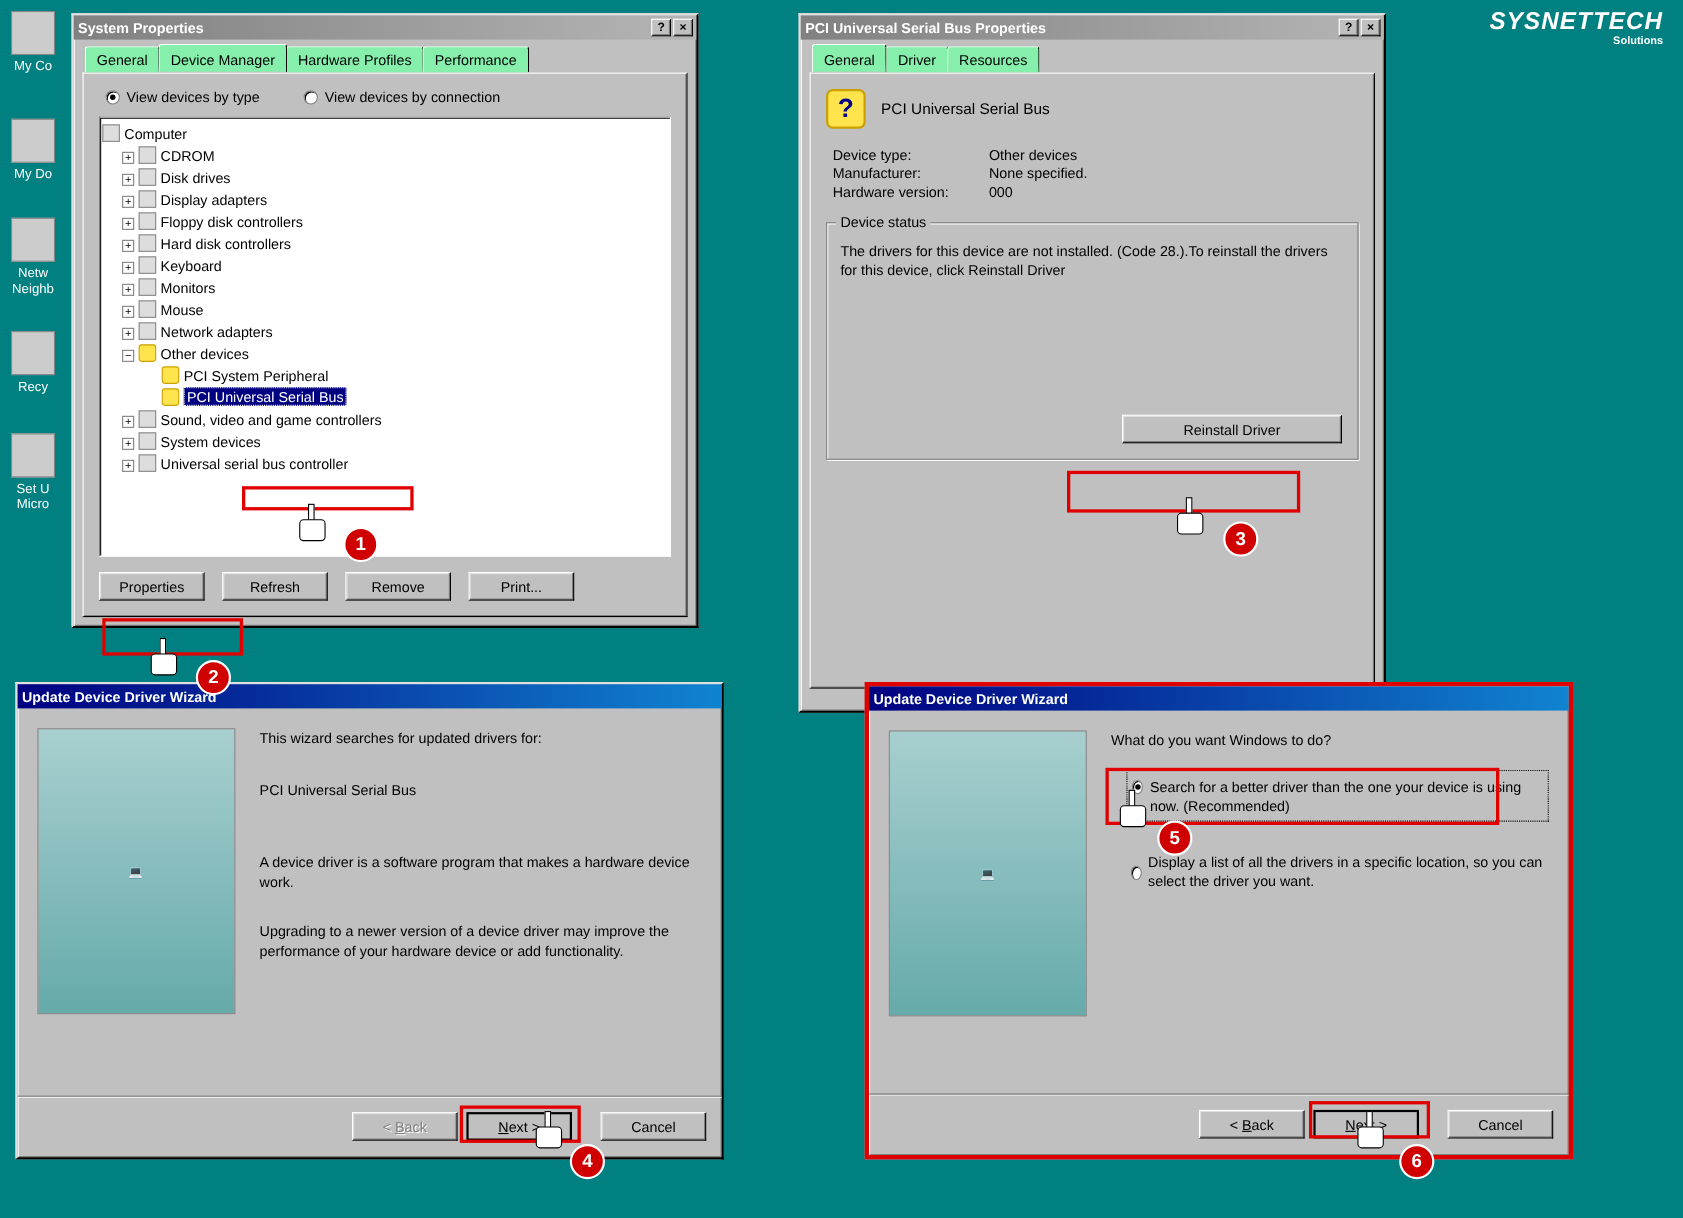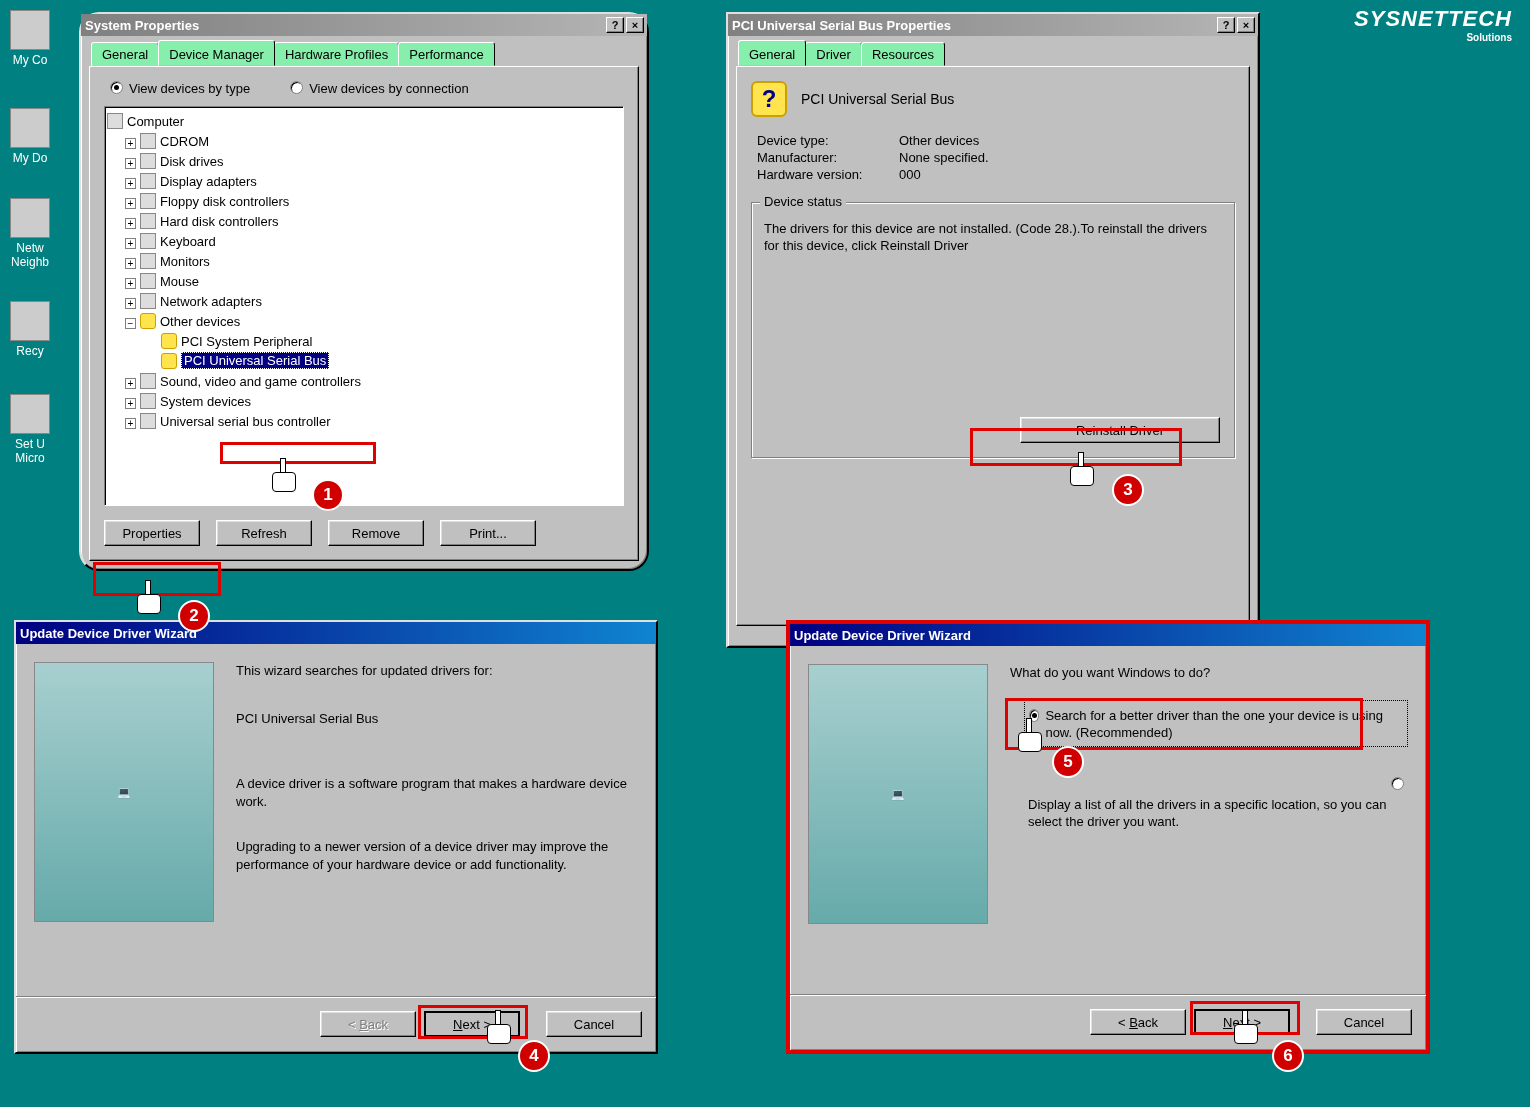--- a/index.html
+++ b/index.html
@@ -68,21 +68,21 @@
 .tab.active { border-bottom-color: #c0c0c0; z-index: 2; margin-top: -2px; padding-top: 6px; }
 .tabpanel {
   margin: 0 8px 8px; padding: 14px;
   border: 1px solid;
   border-color: #fff #000 #000 #fff;
   box-shadow: inset -1px -1px 0 #808080;
   background: #c0c0c0;
 }
 
 
-.radio, .check { display: inline-flex; align-items: flex-start; gap: 6px; font-size: 13px; }
+.radio, .check { display: inline-flex; align-items: center; gap: 6px; font-size: 13px; }
 .radio .r {
   width: 13px; height: 13px; border-radius: 50%;
   background: #fff; border: 1px solid #808080;
   box-shadow: inset 1px 1px 0 #000;
   display: inline-flex; align-items: center; justify-content: center;
 }
 .radio.selected .r::after { content:""; width: 5px; height: 5px; background: #000; border-radius: 50%; }
 .check .c {
   width: 14px; height: 14px; background: #fff;
   border: 1px solid; border-color: #808080 #fff #fff #808080;
@@ -193,21 +193,21 @@
 <div class="desk-icon di3"><div class="ic"></div><span>Netw
 Neighb</span></div>
 <div class="desk-icon di4"><div class="ic"></div><span>Recy</span></div>
 <div class="desk-icon di5"><div class="ic"></div><span>Set U
 Micro</span></div>
 
 <div class="logo">
   <span>SYSNETTECH</span><small>Solutions</small>
 </div>
 
-<div class="win" style="left:79px; top:12px; width:570px;border-radius:20px;">
+<div class="win" style="left:65px; top:12px; width:570px;">
   <div class="titlebar inactive">
     <span>System Properties</span>
     <span class="spacer"></span>
     <span class="tbtn">?</span>
     <span class="tbtn">×</span>
   </div>
   <div class="tabs">
     <div class="tab">General</div>
     <div class="tab active">Device Manager</div>
     <div class="tab">Hardware Profiles</div>
@@ -366,21 +366,21 @@
       <tr>
             <td>Manufacturer:</td>
             <td>None specified.</td>
           </tr>
       <tr>
             <td>Hardware version:</td>
             <td>000</td>
           </tr>
     </tbody>
       </table>
-    <div class="group" style="margin-top:18px; height:256px; position:relative;">
+    <div class="group" style="margin-top:18px; height:216px; position:relative;">
       <legend>Device status</legend>
       <div style="font-size:13px; line-height:1.3;">The drivers for this device are not installed. (Code 28.).To reinstall the drivers for this device, click Reinstall Driver</div>
       <div class="btn" style="position:absolute; right:14px; bottom:14px; min-width:200px;">Reinstall Driver</div>
     </div>
   </div>
 </div>
 
 <div class="redbox" style="left:970px; top:428px; width:212px; height:38px;"></div>
 <div class="cursor" style="left:1068px; top:450px;"></div>
 <div class="step" style="left:1112px; top:474px;">3</div>
@@ -424,21 +424,21 @@
     <div class="wizart">💻</div>
     <div style="flex:1; font-size:13px; line-height:1.35;">
       <p>What do you want Windows to do?</p>
       <div style="border:1px dotted #000; padding:4px; margin:18px 0 0 14px;">
         <label class="radio selected" style="align-items:flex-start;">
             <span class="r" style="margin-top:2px;"></span>
             <span>Search for a better driver than the one your device is using now. (Recommended)</span>
           </label>
       </div>
       <div style="padding:4px; margin:24px 0 0 14px;">
-        <label class="radio" style="align-items:flex-end;flex-direction:column;">
+        <label class="radio" style="align-items:center;">
             <span class="r" style="margin-top:2px;"></span>
             <span>Display a list of all the drivers in a specific location, so you can select the driver you want.</span>
           </label>
       </div>
     </div>
   </div>
   <div style="border-top:1px solid #808080; box-shadow: 0 1px 0 #fff inset; padding:14px; display:flex; justify-content:flex-end; gap:8px;">
     <div class="btn">
         <span>&lt; <span class="underline">B</span>ack</span>
       </div>

